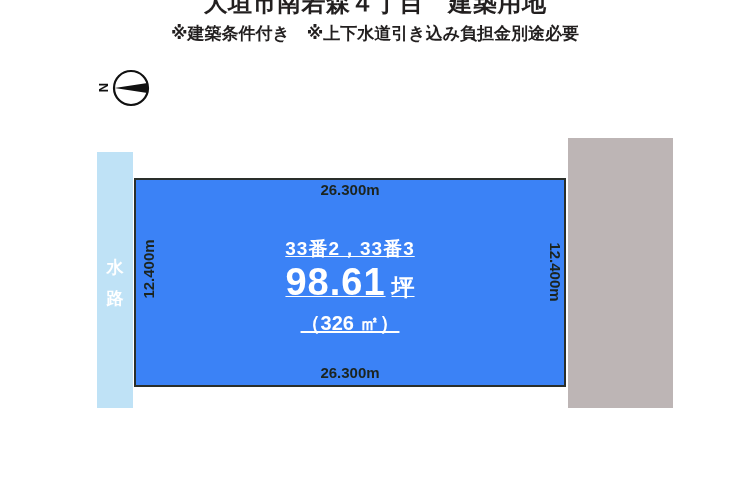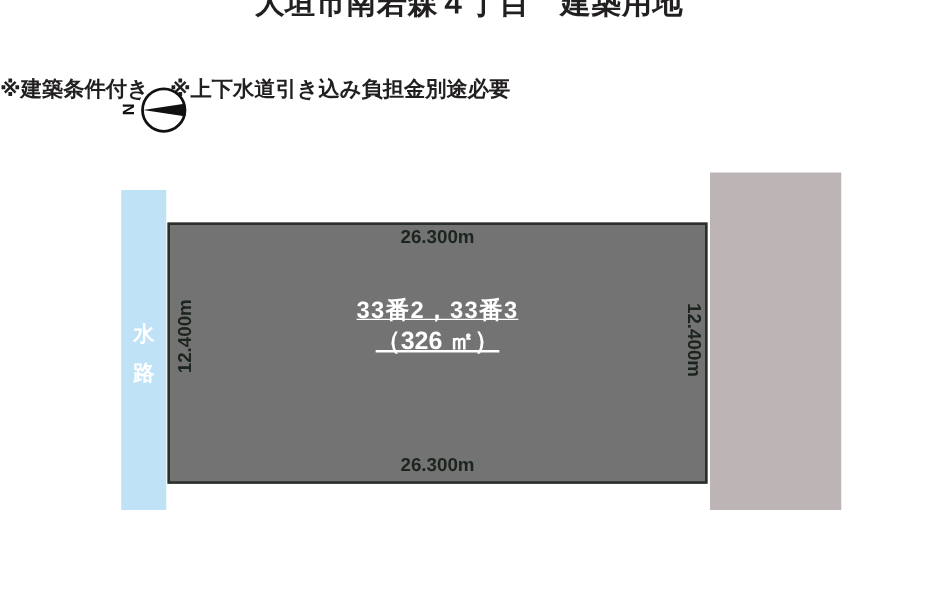--- a/index.html
+++ b/index.html
@@ -11,22 +11,22 @@
   #stage { position: relative; width: 750px; height: 408px; overflow: hidden; background: #fff; }
 
   
   .title {
     position: absolute; top: -9px; left: 0; width: 750px;
     text-align: center; font-size: 24px; font-weight: bold; color: #221f1f;
     letter-spacing: 0.5px; line-height: 1; white-space: pre;
   }
   .subtitle {
     position: absolute; top: 25px; left: 0; width: 750px;
-    font-size: 17px; font-weight: bold; color: #221f1f;
-    line-height: 1.1; white-space: pre; margin-top: 38px;
+    text-align: center; font-size: 17px; font-weight: bold; color: #221f1f;
+    line-height: 1.1; white-space: pre;
   }
 
   
   .compass-n {
     position: absolute; left: 96px; top: 81px;
     font-size: 13px; font-weight: bold; color: #111;
     transform: rotate(-90deg); transform-origin: center;
     width: 14px; text-align: center; line-height: 1;
   }
   .compass-svg { position: absolute; left: 112px; top: 69px; }
@@ -38,21 +38,21 @@
     display: flex; flex-direction: column; align-items: center; justify-content: center;
     gap: 14px;
   }
   .waterway span {
     color: #ffffff; font-size: 17px; font-weight: bold; line-height: 1;
   }
 
   
   .plot {
     position: absolute; left: 134px; top: 178px; width: 428px; height: 205px;
-    background: #737373; border: 2.5px solid #2a2f2b;
+    background: #3b82f6; border: 2.5px solid #2a2f2b;
   }
   .dim { color: #1c241e; font-size: 15px; font-weight: bold; white-space: nowrap; }
   .dim-top    { position: absolute; top: 1px; left: 0; right: 0; text-align: center; }
   .dim-bottom { position: absolute; bottom: 4px; left: 0; right: 0; text-align: center; }
   .dim-left   {
     position: absolute; left: 12px; top: 89px;
     transform: translate(-50%, -50%) rotate(-90deg);
   }
   .dim-right  {
     position: absolute; left: 419px; top: 92px;
@@ -96,17 +96,20 @@
   <div class="building"></div>
 
   <div class="plot">
     <div class="dim dim-top">26.300m</div>
     <div class="dim dim-bottom">26.300m</div>
     <div class="dim dim-left">12.400m</div>
     <div class="dim dim-right">12.400m</div>
 
     <div class="plot-center">
       <div class="lot-numbers">33番2，33番3</div>
+      <div class="area-line">
+        <span class="area-tsubo">98.61</span><span class="tsubo-unit">坪</span>
+      </div>
       <div class="area-sqm">（326 ㎡）</div>
     </div>
   </div>
 
 </div>
 
 </body></html>

